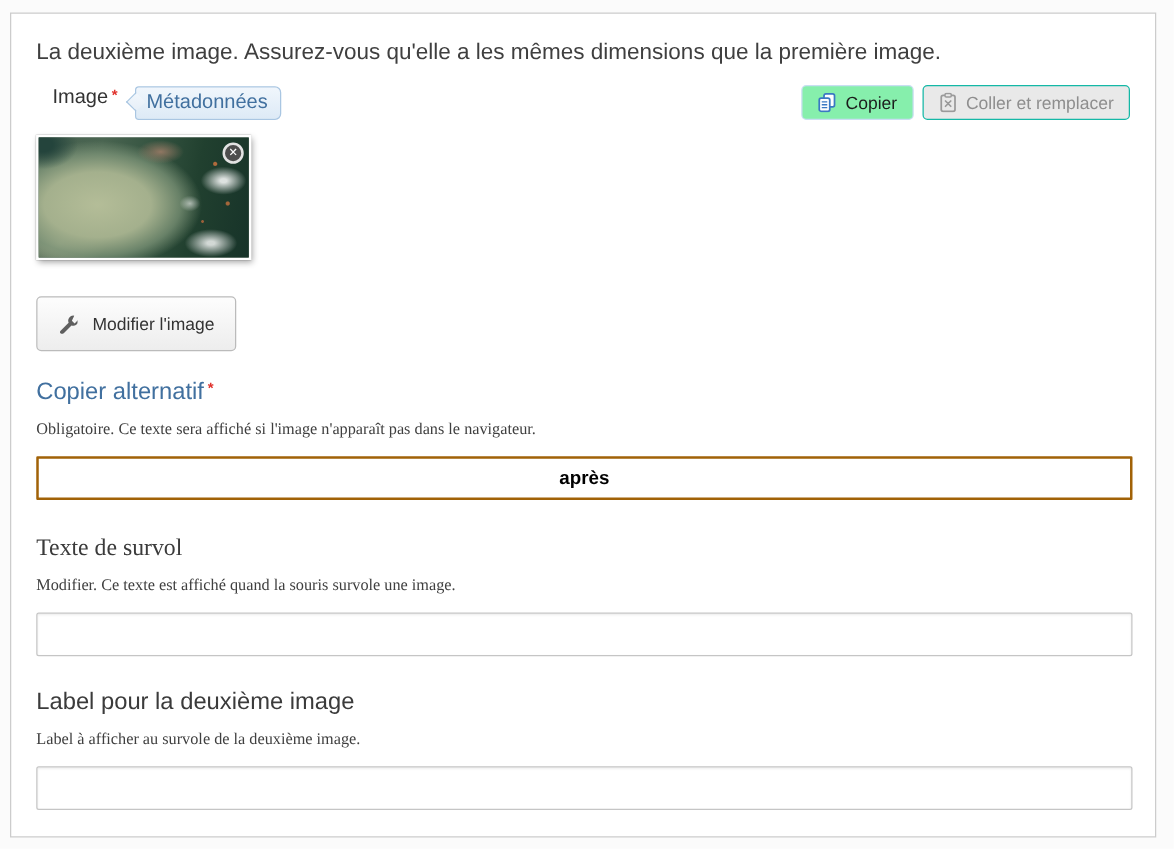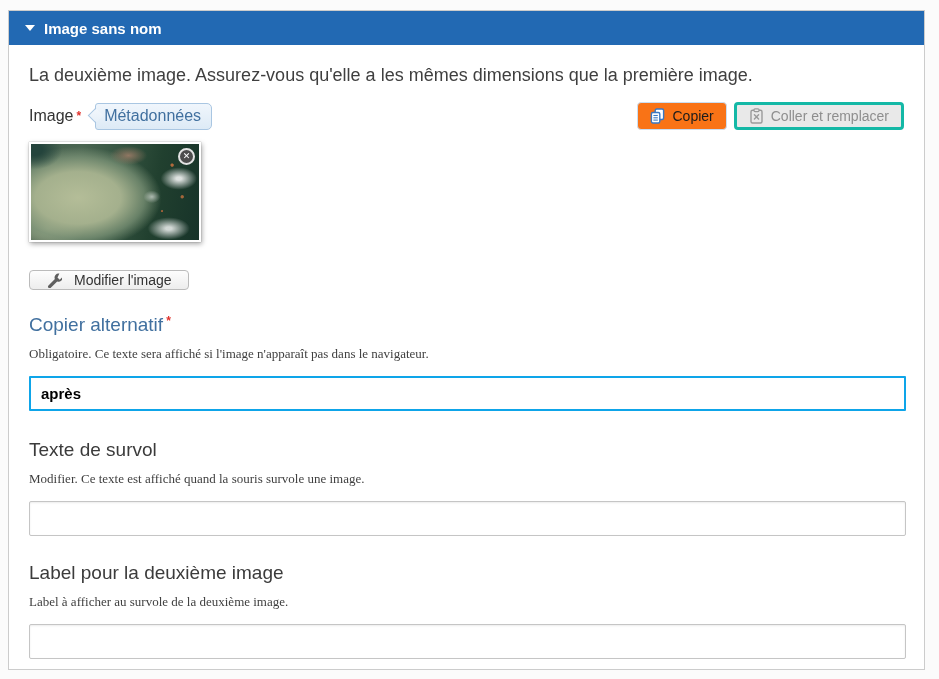--- a/index.html
+++ b/index.html
@@ -43,21 +43,21 @@
     color: #3f3f3f;
   }
   
   .image-row {
     margin-top: 16px;
     display: flex;
     align-items: center;
     justify-content: space-between;
     height: 28px;
   }
-  .image-row-left { display: flex; align-items: center; }
+  .image-row-left { display: flex; align-items: flex-start; margin-left: 13px; }
   .field-label {
     font-size: 16px;
     color: #333333;
   }
   .req {
     color: #e0322c;
     font-weight: bold;
     font-size: 12px;
     vertical-align: top;
     margin-left: 3px;
@@ -90,27 +90,27 @@
     align-items: center;
     gap: 7px;
     height: 28px;
     padding: 0 12px;
     font-size: 14px;
     border-radius: 4px;
     cursor: pointer;
     font-family: "Liberation Sans", sans-serif;
   }
   .btn-copy {
-    background: #f97316;
+    background: #86efac;
     border: 1px solid #c9def2;
     color: #1c1c1c;
   }
   .btn-paste {
     background: #e9e9e9;
-    border: 3px solid #14b8a6;
+    border: 1px solid #14b8a6;
     color: #8e8e8e;
   }
   
   .thumb-wrap {
     position: relative;
     margin-top: 12px;
     width: 172px; height: 100px;
     background: #ffffff;
     border: 2px solid #ffffff;
     box-shadow: 1px 2px 5px rgba(0,0,0,0.35), 0 0 1px #999;
@@ -145,38 +145,38 @@
     text-align: center;
     font-weight: bold;
     cursor: pointer;
   }
   
   .btn-edit {
     margin-top: 24px;
     display: inline-flex;
     align-items: center;
     gap: 12px;
-    height: 20px;
+    height: 44px;
     padding: 0 16px;
     font-size: 14px;
     color: #333333;
     background: linear-gradient(#fdfdfd, #ededed);
     border: 1px solid #bbbbbb;
     border-radius: 4px;
     cursor: pointer;
   }
   
   .section-heading {
     font-size: 19px;
     color: #3b3b3b;
     font-weight: normal;
   }
   .section-heading.focused { color: #41709f; }
   .mt-alt { margin-top: 22px; }
-  .mt-survol { margin-top: 28px; }
+  .mt-survol { margin-top: 28px; font-family: Liberation Serif, serif; }
   .mt-label { margin-top: 26px; }
   .field-description {
     margin-top: 10px;
     font-size: 13px;
     color: #3f3f3f;
     font-family: Liberation Serif, serif;
   }
   .text-input {
     display: block;
     margin-top: 14px;
@@ -186,36 +186,33 @@
     border-radius: 2px;
     box-shadow: inset 0 1px 2px rgba(0,0,0,0.08);
     padding: 0 10px;
     font-size: 15px;
     color: #000000;
     font-family: "Liberation Sans", sans-serif;
     background: #ffffff;
     outline: none;
   }
   .text-input.focused {
-    border: 2px solid #0ea5e9;
+    border: 2px solid #a16207;
     border-radius: 1px;
     box-shadow: none;
     font-weight: bold;
+    text-align: center;
   }
   .icon-svg { display: block; }
 </style>
 </head>
 <body>
 
 <div class="fieldset">
 
-  <div class="fieldset-header">
-    <span class="caret-down"></span>
-    <span>Image sans nom</span>
-  </div>
 
   <div class="fieldset-body">
 
     <div class="panel-description">La deuxième image. Assurez-vous qu'elle a les mêmes dimensions que la première image.</div>
 
     <div class="image-row">
       <div class="image-row-left">
         <span class="field-label">Image</span>
           <span class="req">*</span>
         <span class="meta-badge">Métadonnées</span>

